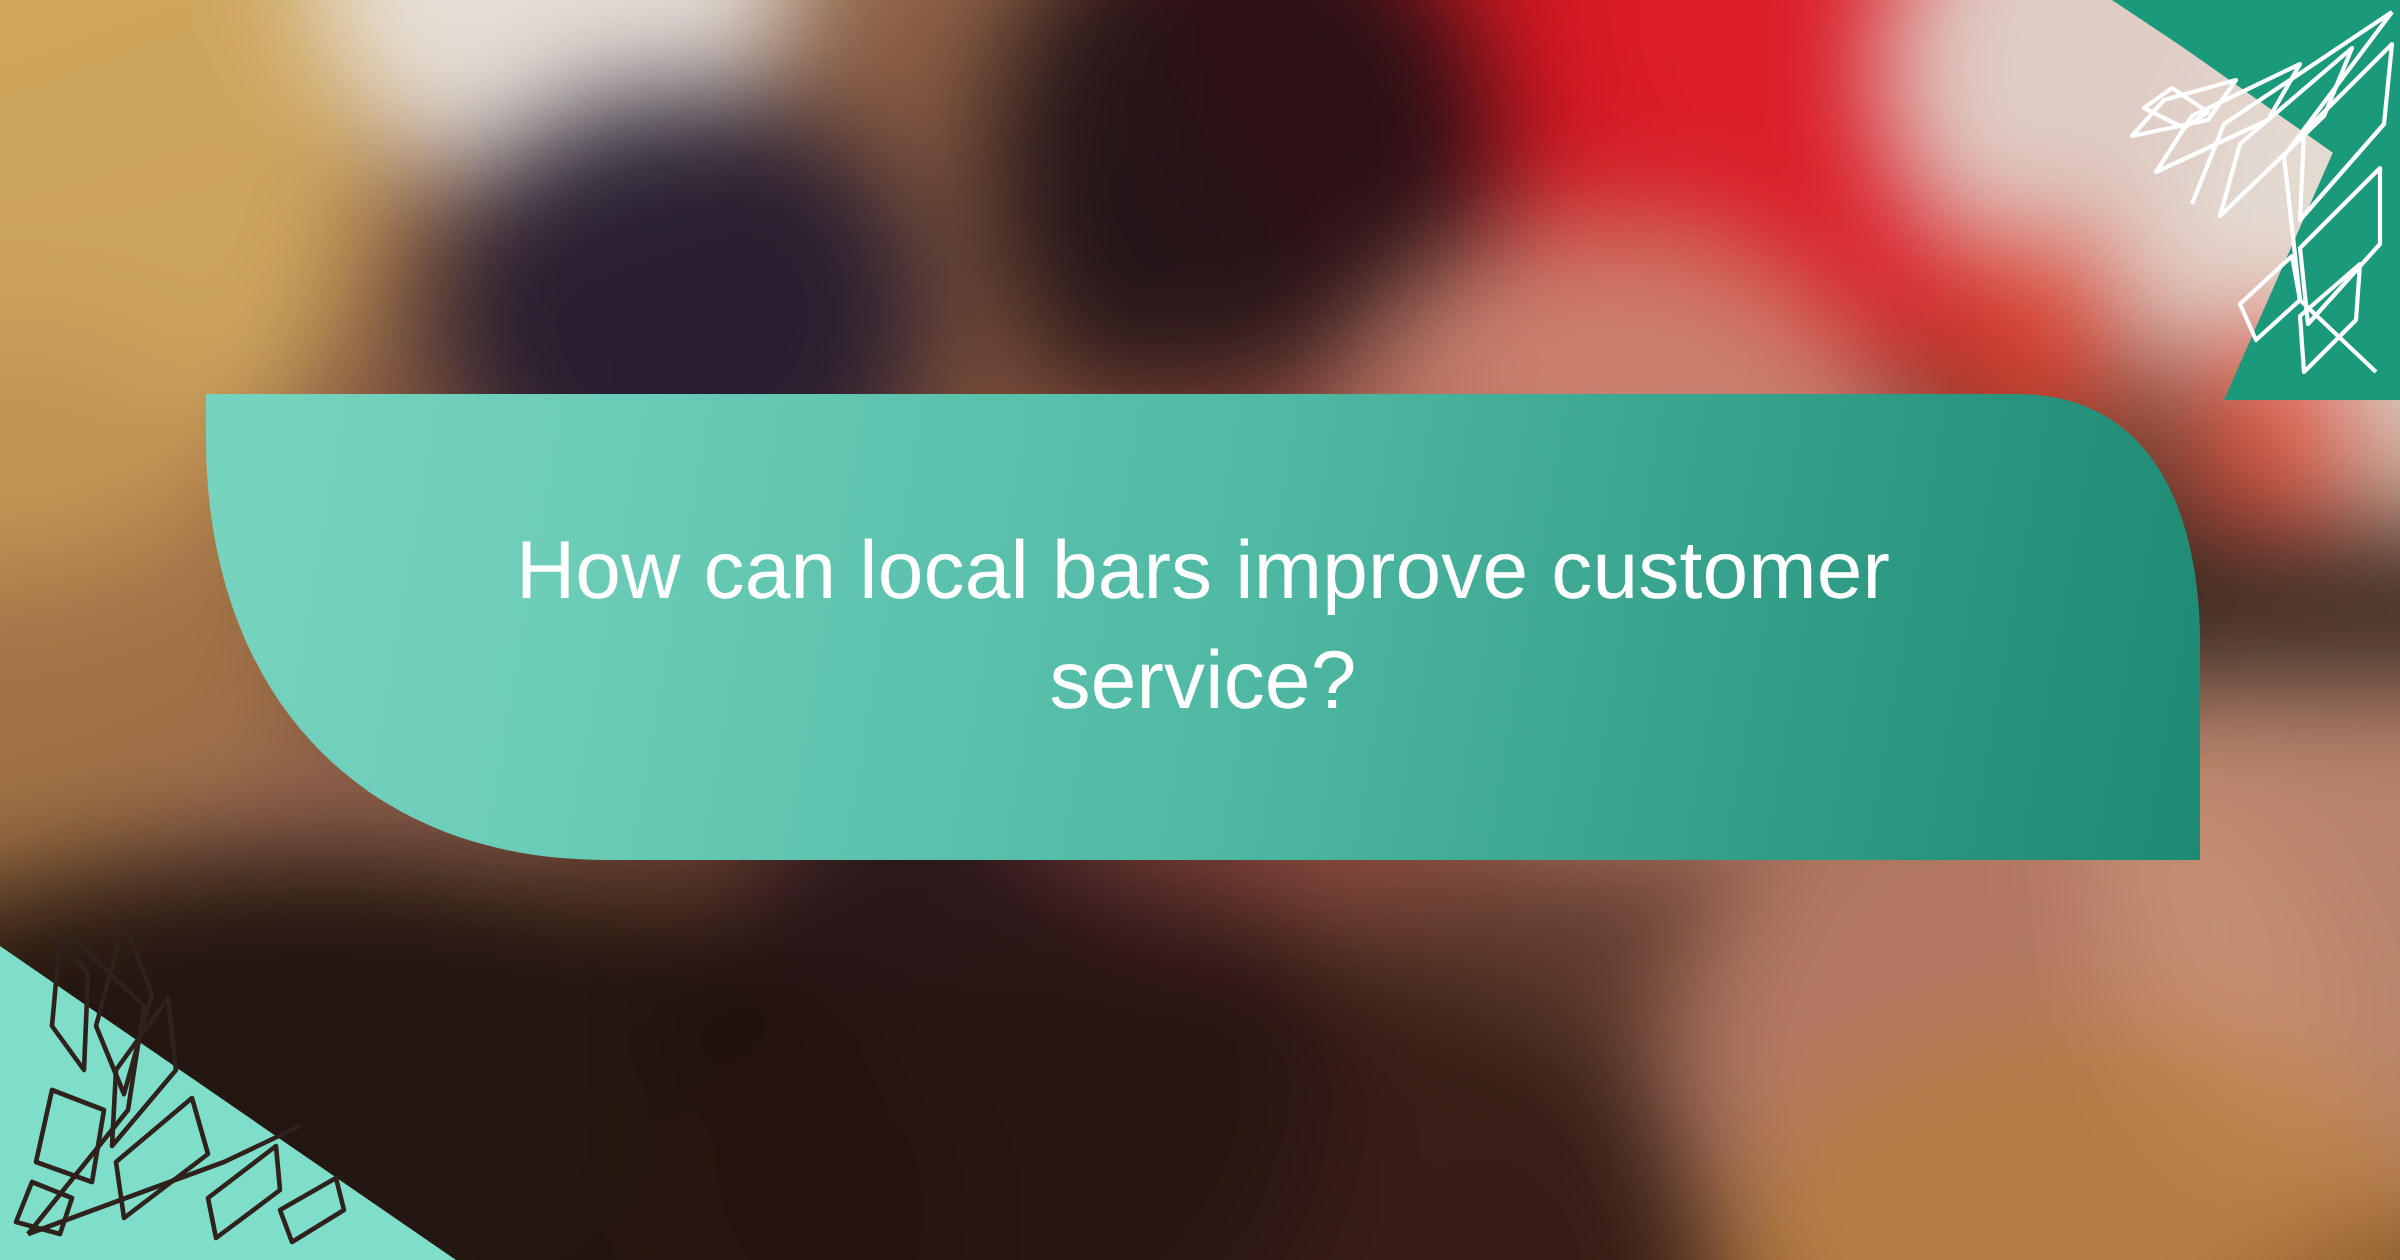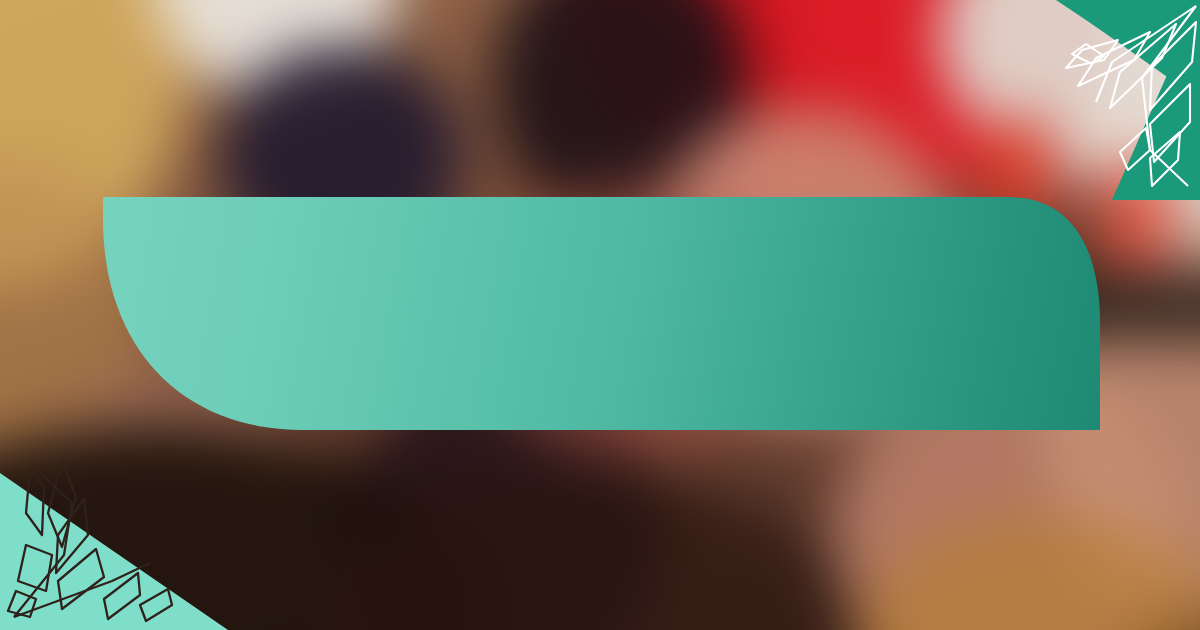--- a/index.html
+++ b/index.html
@@ -172,15 +172,16 @@
       <path d="M 168 194 L 140 210 L 146 226 L 172 210 Z"></path>
       <path d="M 16 196 L 8 216 L 30 222 L 36 204 Z"></path>
     </g>
   </svg>
 
   <div class="banner" style="clip-path: path(&quot;M 0 0 L 905 0 C 975 0 997 62 997 125 L 997 233 L 200 233 C 78 233 0 150 0 22 Z&quot;); border-radius: 0px;">
 
     <svg class="banner-mask" viewBox="0 0 200 233" preserveAspectRatio="none">
       <path d="M 0 0 L 0 233 L 200 233 C 70 233 0 150 0 0 Z" fill="transparent"></path>
     </svg>
+    <h1 class="banner-title">How can local bars improve customer service?</h1>
   </div>
 
 </div>
 
 </body></html>

